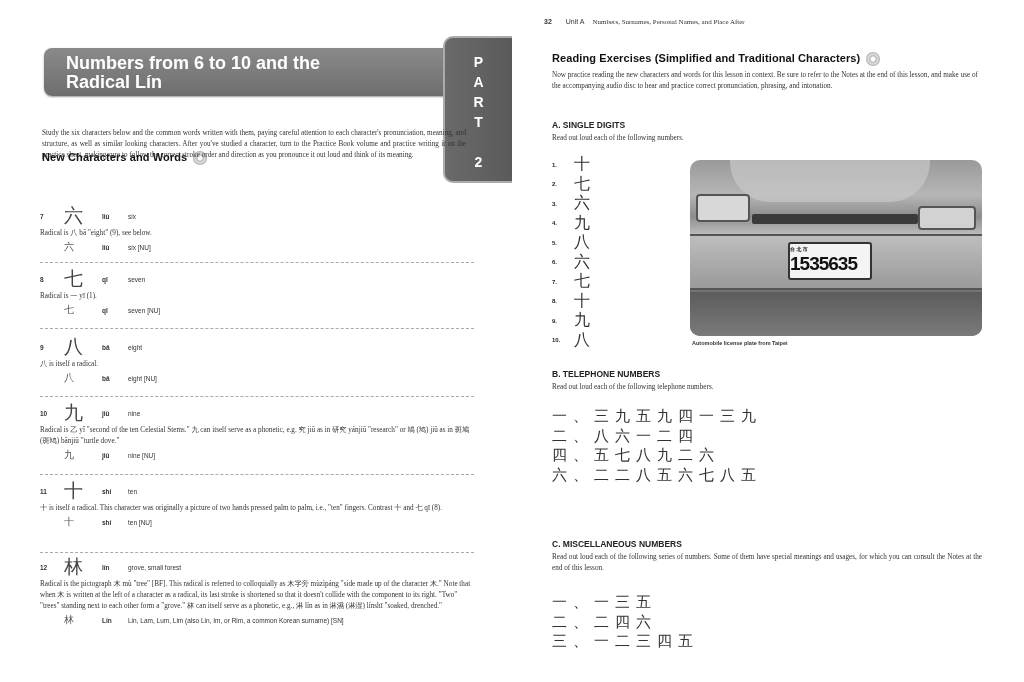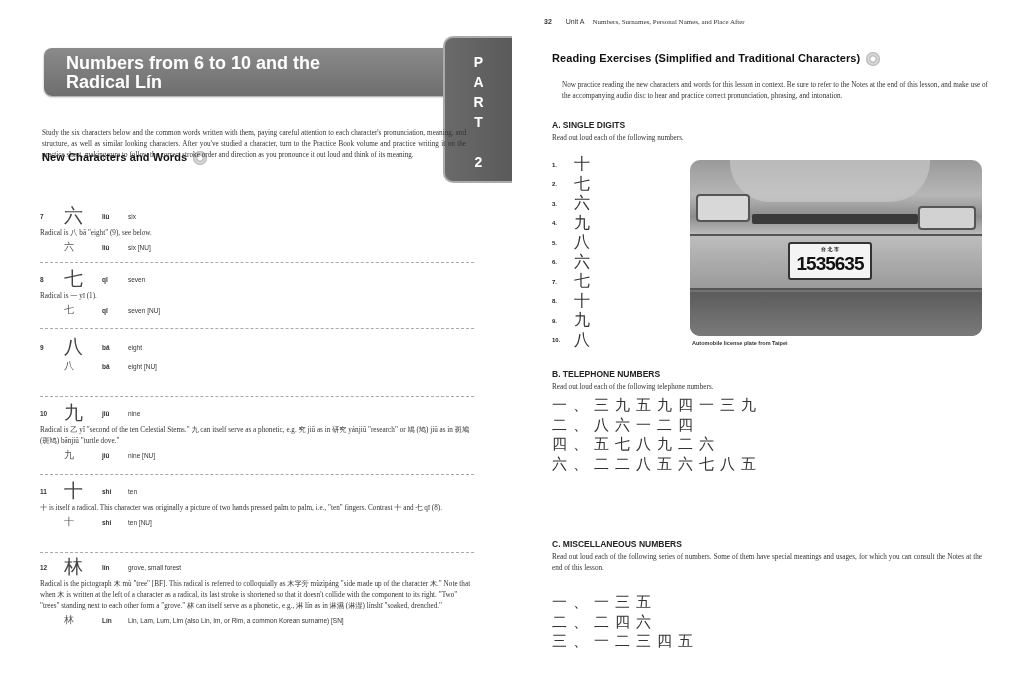--- a/index.html
+++ b/index.html
@@ -73,21 +73,21 @@
     border-radius: 10px; overflow: hidden;
     background: linear-gradient(#9a9a9a 0%, #b6b6b6 20%, #8c8c8c 32%, #c9c9c9 45%, #b0b0b0 58%, #7d7d7d 70%, #5a5a5a 85%, #6d6d6d 100%);
   }
   .photo .hood { position: absolute; left: 40px; top: 0; width: 200px; height: 42px; background: #c8c8c8; border-radius: 0 0 40px 40px; opacity: .7; }
   .photo .headlight-l { position: absolute; left: 6px; top: 34px; width: 54px; height: 28px; background: #d8d8d8; border: 2px solid #555; border-radius: 4px; }
   .photo .headlight-r { position: absolute; right: 6px; top: 46px; width: 58px; height: 24px; background: #d2d2d2; border: 2px solid #555; border-radius: 4px; }
   .photo .grille { position: absolute; left: 62px; top: 54px; width: 166px; height: 10px; background: #3a3a3a; border-radius: 2px; }
   .photo .bumper { position: absolute; left: 0; top: 74px; width: 292px; height: 56px; background: linear-gradient(#bdbdbd, #9a9a9a); border-top: 2px solid #555; border-bottom: 2px solid #555; }
   .photo .plate {
     position: absolute; left: 98px; top: 82px; width: 84px; height: 38px; background: #f4f4f4; border: 2px solid #333; border-radius: 3px;
-    font-family: "Liberation Sans", sans-serif; font-weight: bold; font-size: 19px; color: #111; text-align: center; line-height: 40px; letter-spacing: -1px;
+    font-family: "Liberation Sans", sans-serif; font-weight: bold; font-size: 19px; color: #111; text-align: left; line-height: 40px; letter-spacing: -1px;
   }
   .photo .plate-top { position: absolute; top: 2px; left: 0; width: 100%; font-size: 5px; line-height: 6px; letter-spacing: 0; }
   .photo .ground { position: absolute; left: 0; top: 132px; width: 292px; height: 44px; background: linear-gradient(#5c5c5c, #7a7a7a); }
   .caption { position: absolute; left: 180px; top: 340px; font-family: "Liberation Sans", sans-serif; font-size: 5.5px; color: #333; font-weight: bold; }
 
   .cjk-list { position: absolute; left: 40px; font-family: "DejaVu Sans", sans-serif; font-size: 15px; color: #333; }
   .cjk-row { height: 19.5px; line-height: 19.5px; white-space: nowrap; letter-spacing: 6px; }
 </style>
 </head>
 <body>
@@ -142,20 +142,21 @@
   </div>
   <div class="divider" style="top:328px;"></div>
 
   <div class="entry" style="top:336px;">
     <div class="row1">
         <span class="num">9</span>
         <span class="big-char">八</span>
         <span class="pinyin">bā</span>
         <span class="gloss">eight</span>
       </div>
+    <div class="desc">八 is itself a radical.</div>
     <div class="row3">
         <span class="small-char">八</span>
         <span class="pinyin">bā</span>
         <span class="gloss">eight [NU]</span>
       </div>
   </div>
   <div class="divider" style="top:396px;"></div>
 
   <div class="entry" style="top:402px;">
     <div class="row1">
@@ -206,21 +207,21 @@
 </div>
 
 <div class="page page-right">
   <div class="running-head">
     <span class="pg">32</span><span class="unit">Unit A</span><span>Numbers, Surnames, Personal Names, and Place After</span>
   </div>
 
   <div class="sec-title" style="left:40px; top:52px;">
     <span>Reading Exercises (Simplified and Traditional Characters)</span><span class="cd-icon"></span>
   </div>
-  <div class="para" style="left:40px; top:80px; width:426px;margin-left:10px;">Now practice reading the new characters and words for this lesson in context. Be sure to refer to the Notes at the end of this lesson, and make use of the accompanying audio disc to hear and practice correct pronunciation, phrasing, and intonation.</div>
+  <div class="para" style="left:40px; top:70px; width:426px;">Now practice reading the new characters and words for this lesson in context. Be sure to refer to the Notes at the end of this lesson, and make use of the accompanying audio disc to hear and practice correct pronunciation, phrasing, and intonation.</div>
 
   <div class="sub-title" style="left:40px; top:120px;">A. SINGLE DIGITS</div>
   <div class="para" style="left:40px; top:133px; width:300px;">Read out loud each of the following numbers.</div>
 
   <div class="digit-list">
     <div class="digit-row">
         <span class="dnum">1.</span>
         <span class="dch">十</span>
       </div>
     <div class="digit-row">
@@ -270,21 +271,21 @@
     <div class="plate">
       <span class="plate-top">台 北 市</span>
       <span>1535635</span>
     </div>
     <div class="ground"></div>
   </div>
   <div class="caption">Automobile license plate from Taipei</div>
 
   <div class="sub-title" style="left:40px; top:369px;">B. TELEPHONE NUMBERS</div>
   <div class="para" style="left:40px; top:382px; width:300px;">Read out loud each of the following telephone numbers.</div>
-  <div class="cjk-list" style="top:396px;">
+  <div class="cjk-list" style="top:407px;">
     <div class="cjk-row">一、三九五九四一三九</div>
     <div class="cjk-row">二、八六一二四</div>
     <div class="cjk-row">四、五七八九二六</div>
     <div class="cjk-row">六、二二八五六七八五</div>
   </div>
 
   <div class="sub-title" style="left:40px; top:539px;">C. MISCELLANEOUS NUMBERS</div>
   <div class="para" style="left:40px; top:552px; width:430px;">Read out loud each of the following series of numbers. Some of them have special meanings and usages, for which you can consult the Notes at the end of this lesson.</div>
   <div class="cjk-list" style="top:593px;">
     <div class="cjk-row">一、一三五</div>

